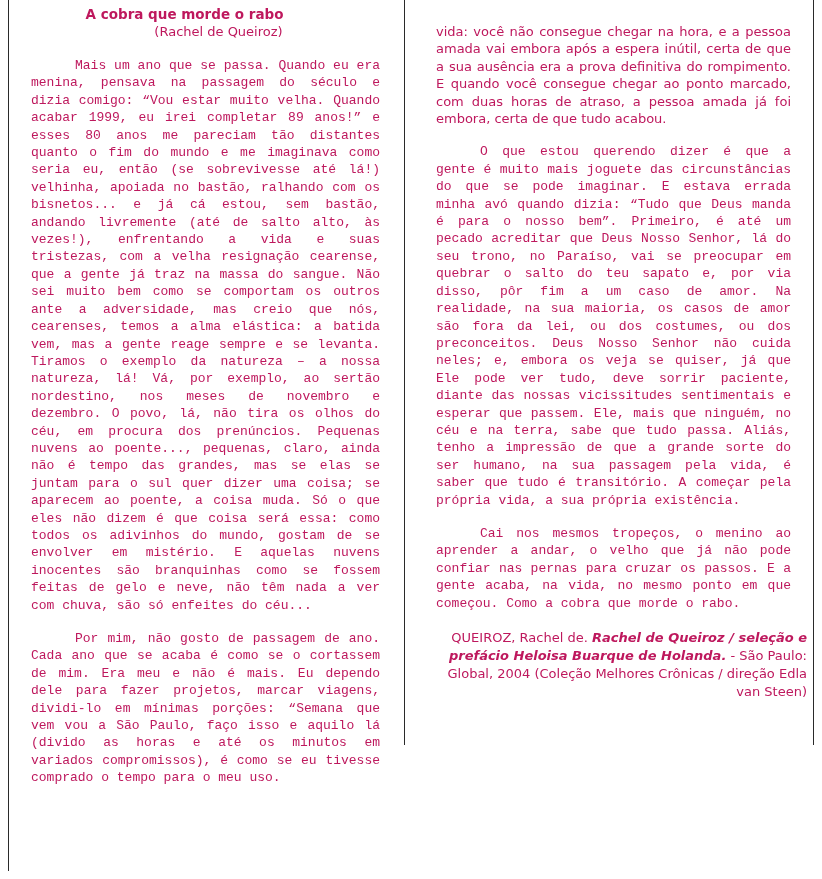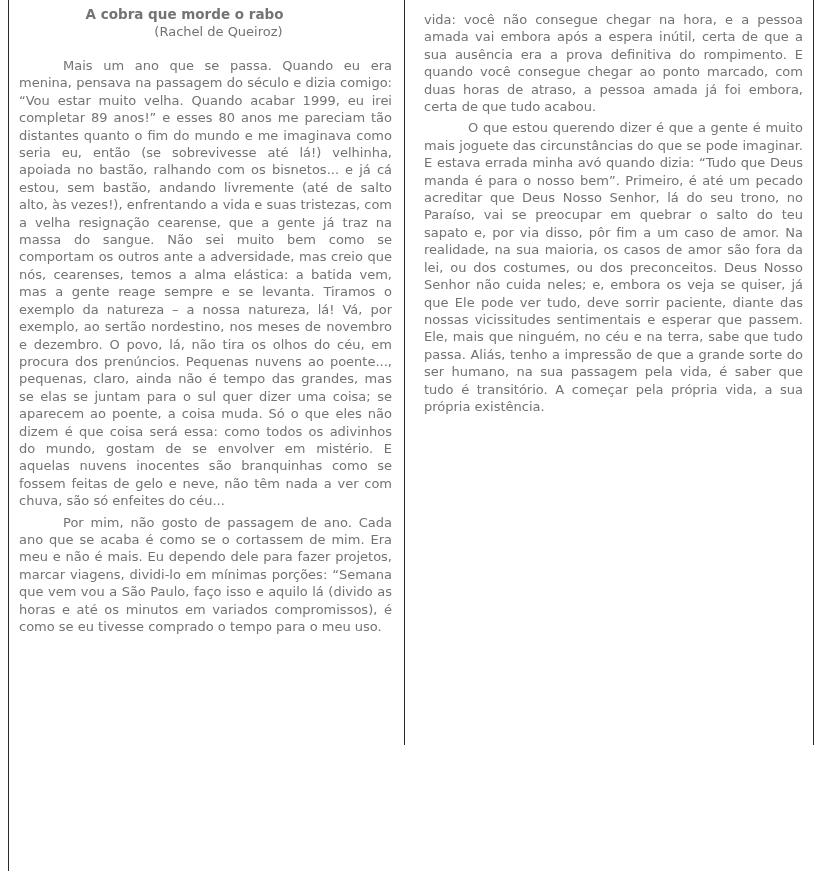--- a/index.html
+++ b/index.html
@@ -8,21 +8,21 @@
     padding: 0;
     background: #ffffff;
   }
   .page {
     position: relative;
     width: 822px;
     height: 871px;
     background: #ffffff;
     overflow: hidden;
     font-family: "DejaVu Sans", "Liberation Sans", sans-serif;
-    color: #737373;
+    color: #be185d;
   }
   .rule {
     position: absolute;
     top: 0;
     width: 1px;
     background: #2a2a2a;
   }
   .rule-left    { left: 8px;   height: 879px; }
   .rule-divider { left: 404px; height: 745px; }
   .rule-right   { left: 813px; height: 745px; }
@@ -43,26 +43,26 @@
     transform: translateX(-21px);
   }
   .byline {
     margin: 0 0 17px 0;
     font-size: 13px;
     line-height: 17px;
     text-align: center;
     transform: translateX(13px);
   }
   .para {
-    margin: 4px;
+    margin: 16px;
     font-size: 13px;
     line-height: 17.4px;
     text-align: justify;
   }
-  .indent    { text-indent: 44px; }
+  .indent    { text-indent: 44px; font-family: Liberation Mono, monospace; }
   .no-indent { text-indent: 0; }
 
   .citation {
     margin: 17px 0 0 0;
     font-size: 13px;
     line-height: 18px;
     text-align: right;
   }
   .citation .work {
     font-weight: bold;
@@ -81,15 +81,17 @@
   <div class="col col-left">
     <h1 class="title">A cobra que morde o rabo</h1>
     <div class="byline">(Rachel de Queiroz)</div>
     <p class="para indent">Mais um ano que se passa. Quando eu era menina, pensava na passagem do século e dizia comigo: “Vou estar muito velha. Quando acabar 1999, eu irei completar 89 anos!” e esses 80 anos me pareciam tão distantes quanto o fim do mundo e me imaginava como seria eu, então (se sobrevivesse até lá!) velhinha, apoiada no bastão, ralhando com os bisnetos... e já cá estou, sem bastão, andando livremente (até de salto alto, às vezes!), enfrentando a vida e suas tristezas, com a velha resignação cearense, que a gente já traz na massa do sangue. Não sei muito bem como se comportam os outros ante a adversidade, mas creio que nós, cearenses, temos a alma elástica: a batida vem, mas a gente reage sempre e se levanta. Tiramos o exemplo da natureza – a nossa natureza, lá! Vá, por exemplo, ao sertão nordestino, nos meses de novembro e dezembro. O povo, lá, não tira os olhos do céu, em procura dos prenúncios. Pequenas nuvens ao poente..., pequenas, claro, ainda não é tempo das grandes, mas se elas se juntam para o sul quer dizer uma coisa; se aparecem ao poente, a coisa muda. Só o que eles não dizem é que coisa será essa: como todos os adivinhos do mundo, gostam de se envolver em mistério. E aquelas nuvens inocentes são branquinhas como se fossem feitas de gelo e neve, não têm nada a ver com chuva, são só enfeites do céu...</p>
     <p class="para indent">Por mim, não gosto de passagem de ano. Cada ano que se acaba é como se o cortassem de mim. Era meu e não é mais. Eu dependo dele para fazer projetos, marcar viagens, dividi-lo em mínimas porções: “Semana que vem vou a São Paulo, faço isso e aquilo lá (divido as horas e até os minutos em variados compromissos), é como se eu tivesse comprado o tempo para o meu uso.</p>
   </div>
 
   <div class="col col-right">
     <p class="para no-indent">vida: você não consegue chegar na hora, e a pessoa amada vai embora após a espera inútil, certa de que a sua ausência era a prova definitiva do rompimento. E quando você consegue chegar ao ponto marcado, com duas horas de atraso, a pessoa amada já foi embora, certa de que tudo acabou.</p>
     <p class="para indent">O que estou querendo dizer é que a gente é muito mais joguete das circunstâncias do que se pode imaginar. E estava errada minha avó quando dizia: “Tudo que Deus manda é para o nosso bem”. Primeiro, é até um pecado acreditar que Deus Nosso Senhor, lá do seu trono, no Paraíso, vai se preocupar em quebrar o salto do teu sapato e, por via disso, pôr fim a um caso de amor. Na realidade, na sua maioria, os casos de amor são fora da lei, ou dos costumes, ou dos preconceitos. Deus Nosso Senhor não cuida neles; e, embora os veja se quiser, já que Ele pode ver tudo, deve sorrir paciente, diante das nossas vicissitudes sentimentais e esperar que passem. Ele, mais que ninguém, no céu e na terra, sabe que tudo passa. Aliás, tenho a impressão de que a grande sorte do ser humano, na sua passagem pela vida, é saber que tudo é transitório. A começar pela própria vida, a sua própria existência.</p>
+    <p class="para indent">Cai nos mesmos tropeços, o menino ao aprender a andar, o velho que já não pode confiar nas pernas para cruzar os passos. E a gente acaba, na vida, no mesmo ponto em que começou. Como a cobra que morde o rabo.</p>
+    <p class="citation"><span>QUEIROZ, Rachel de. </span><span class="work">Rachel de Queiroz / seleção e prefácio Heloisa Buarque de Holanda.</span><span> - São Paulo: Global, 2004 (Coleção Melhores Crônicas / direção Edla van Steen)</span></p>
   </div>
 
 </div>
 
 </body></html>

